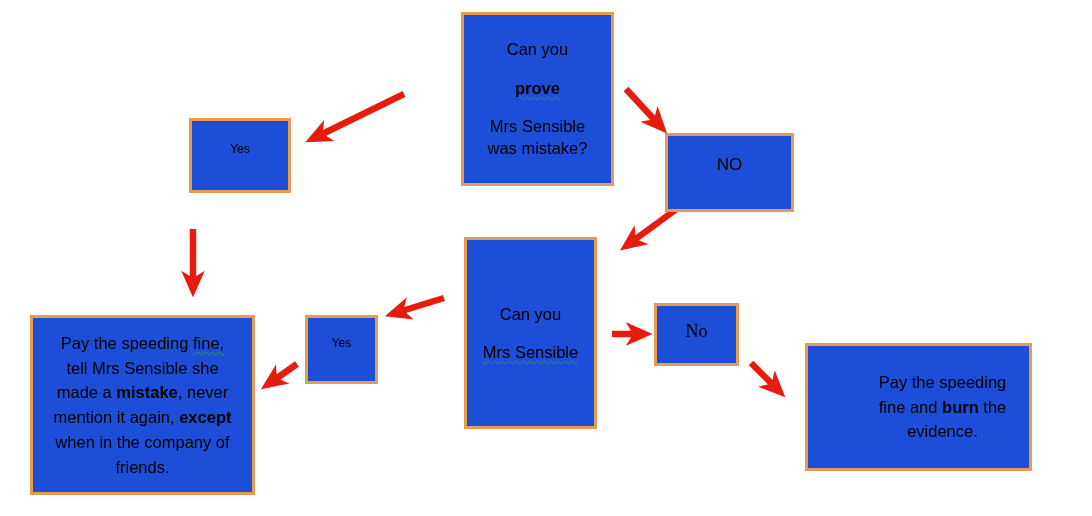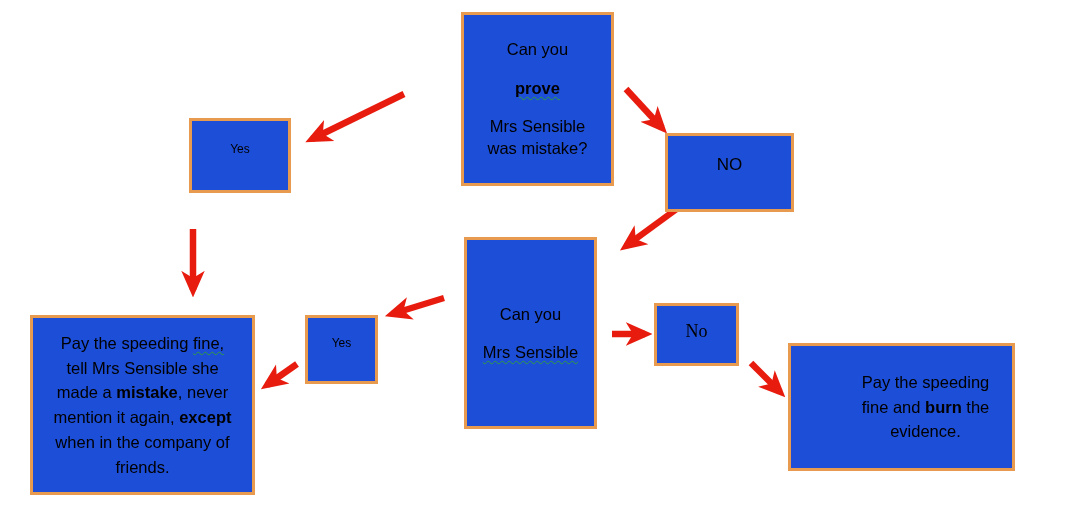--- a/index.html
+++ b/index.html
@@ -145,19 +145,19 @@
       <span>No</span>
     </div>
   </div>
 
   <div class="node v-center result-box" style="left:30px; top:315px; width:225px; height:180px;">
     <div class="inner" style="padding:0 20px;">
       <span>Pay the speeding </span><span class="sq">fine,</span><span> tell Mrs Sensible she made a </span><b>mistake</b><span>, never mention it again, </span><b>except</b><span> when in the company of friends.</span>
     </div>
   </div>
 
-  <div class="node v-center result-box-right" style="left:788px; top:343px; width:227px; height:128px;padding-left:48px;">
+  <div class="node v-center result-box-right" style="left:805px; top:343px; width:227px; height:128px;padding-left:48px;">
     <div class="inner" style="padding:0 20px;">
       <span>Pay the speeding fine and </span><b>burn</b><span> the evidence.</span>
     </div>
   </div>
 
 </div>
 
 </body></html>

